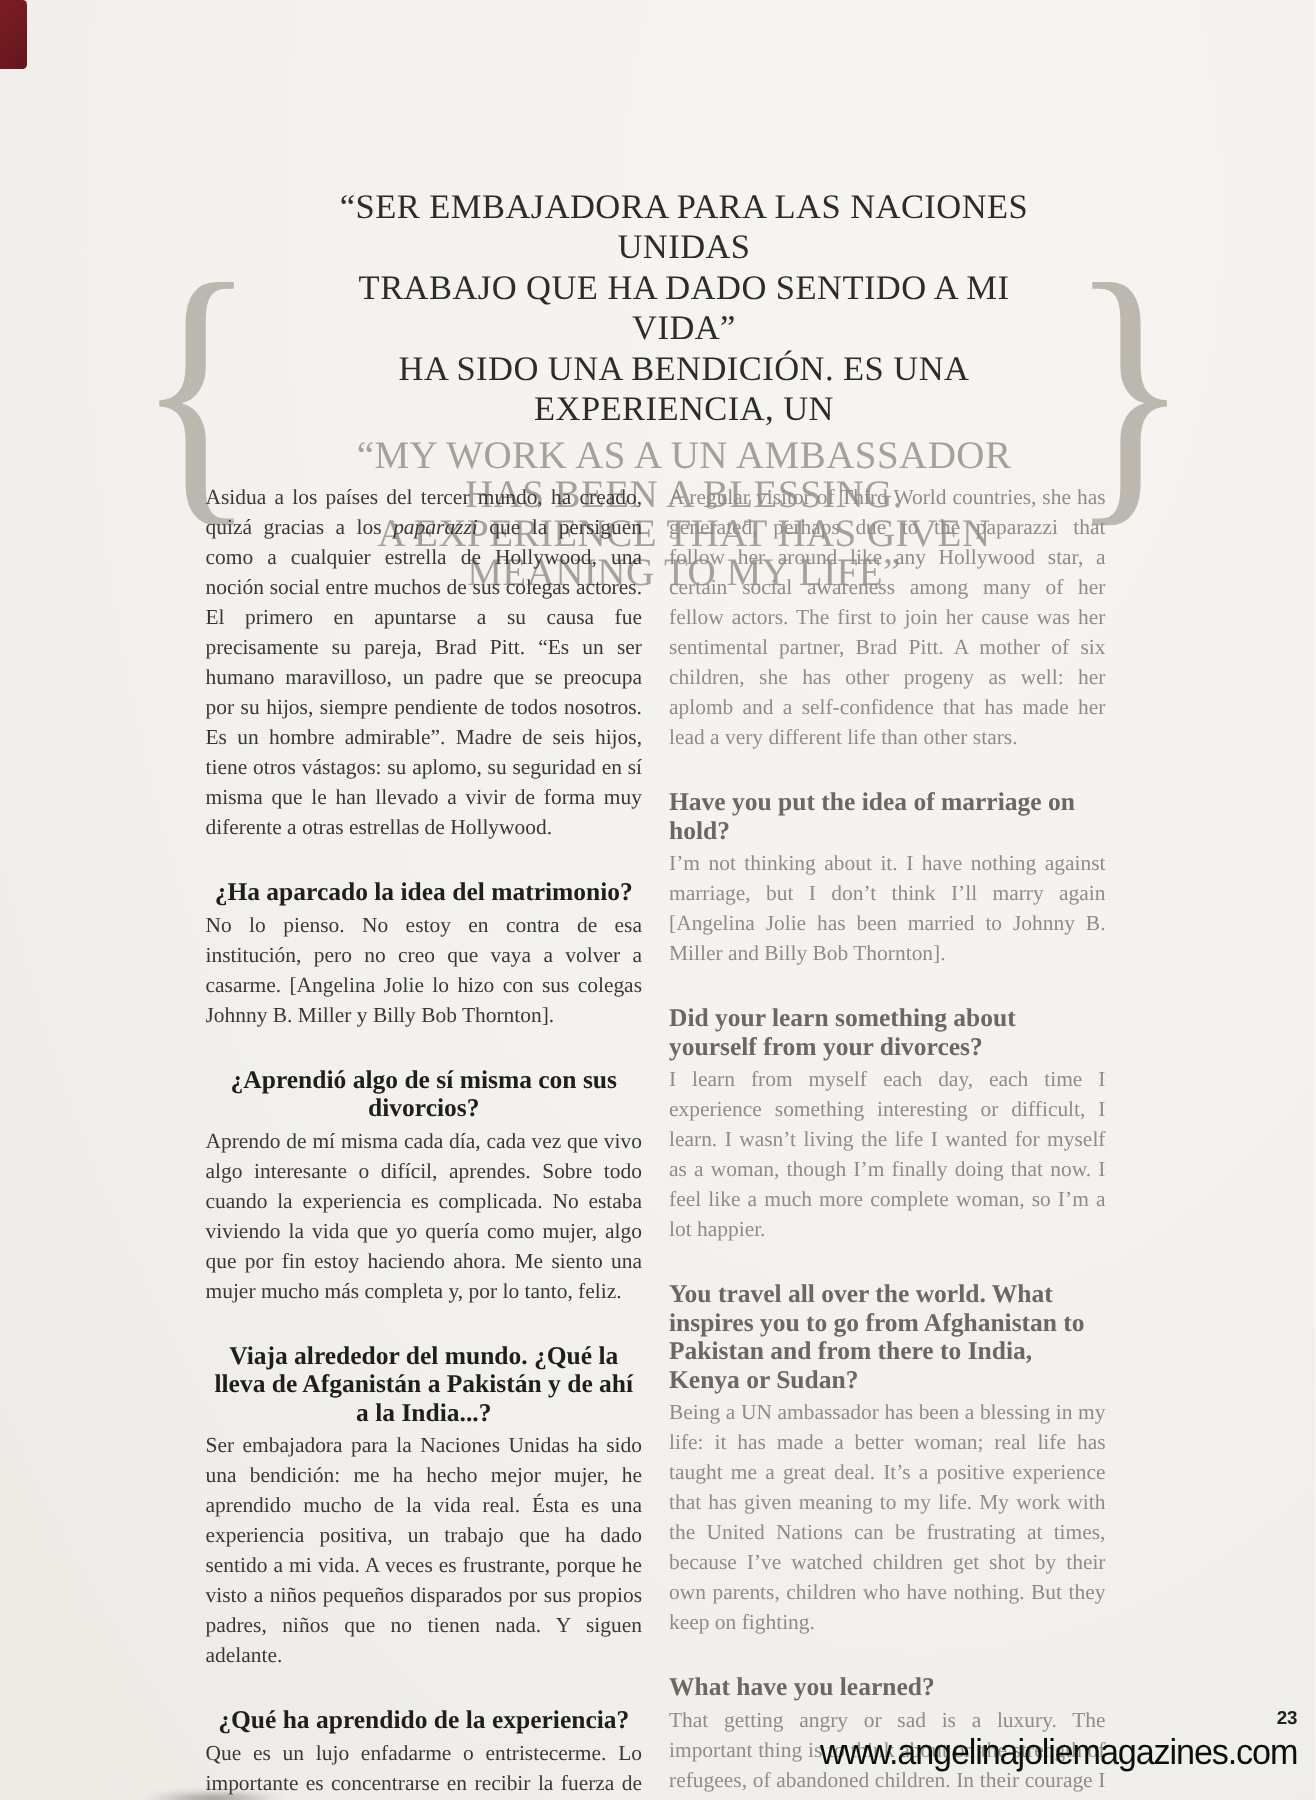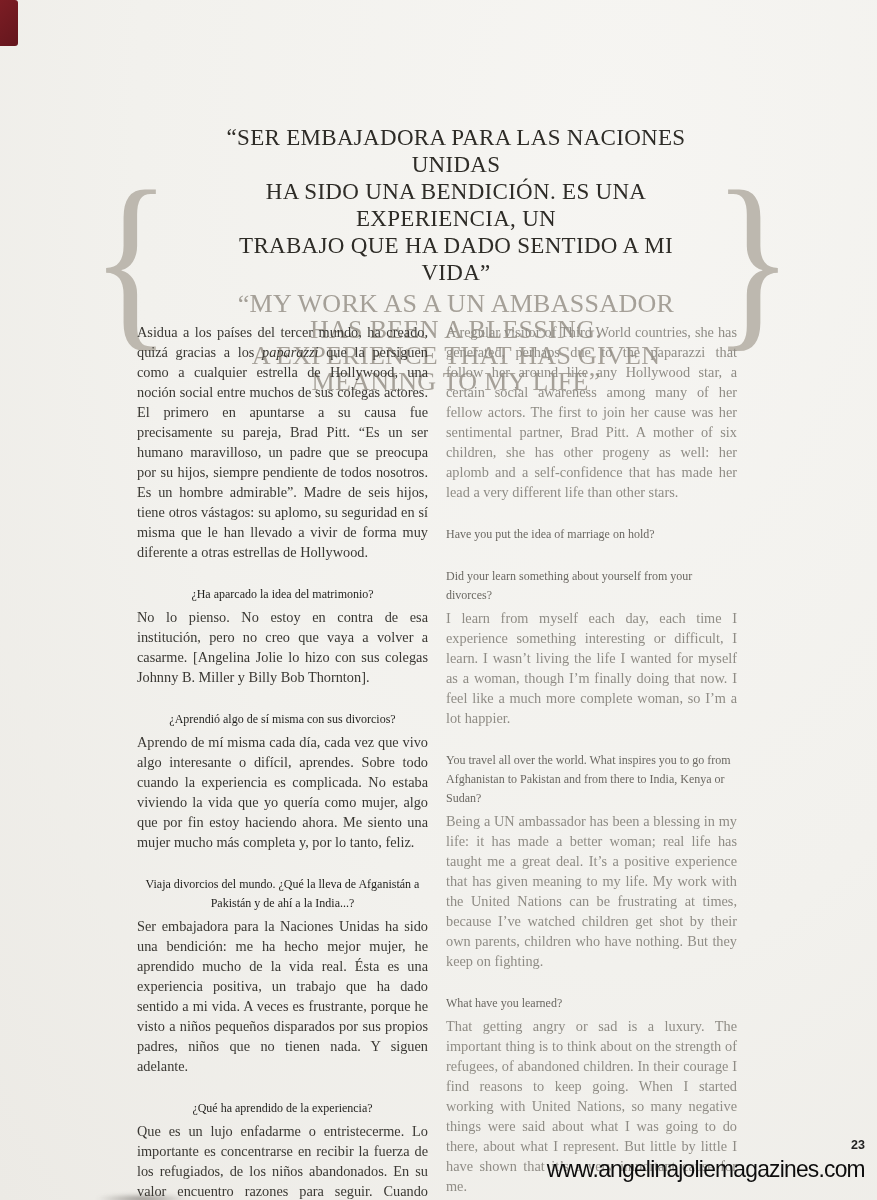--- a/index.html
+++ b/index.html
@@ -34,21 +34,21 @@
   .columns{
     position:absolute;left:137px;top:322px;width:601px;
     display:flex;gap:18px;
   }
   .col{
     width:291px;text-align:justify;
     font-size:14.3px;line-height:20px;
   }
   .col p{margin:0;}
   .col .q{
-    font-size:12px;line-height:19px;font-weight:normal;
+    font-size:17px;line-height:19px;font-weight:bold;
     margin:23px 0 3px 0;text-align:left;
   }
   .col-es{color:#3a3833;}
   .col-es .q{color:#1f1e1b;text-align:center;}
   .col-en{color:#8f8c85;}
   .col-en .q{color:#6b6862;}
   .col-es em{font-style:italic;}
   .page-num{
     position:absolute;right:12px;top:1138px;
     font-family:"Liberation Sans",sans-serif;
@@ -71,53 +71,54 @@
 
 <div class="page">
 
   <div class="corner-mark"></div>
 
   <section class="quote">
     <span class="brace">{</span>
     <div class="quote-text">
       <div class="quote-es">
         <div>“SER EMBAJADORA PARA LAS NACIONES UNIDAS</div>
+        <div>TRABAJO QUE HA DADO SENTIDO A MI VIDA”</div>
         <div>HA SIDO UNA BENDICIÓN. ES UNA EXPERIENCIA, UN</div>
-        <div>TRABAJO QUE HA DADO SENTIDO A MI VIDA”</div>
       </div>
       <div class="quote-en">
         <div>“MY WORK AS A UN AMBASSADOR HAS BEEN A BLESSING.</div>
         <div>A EXPERIENCE THAT HAS GIVEN MEANING TO MY LIFE”</div>
       </div>
     </div>
     <span class="brace">}</span>
   </section>
 
   <section class="columns">
 
     <article class="col col-es">
       <p class="intro"><span>Asidua a los países del tercer mundo, ha creado, quizá gracias a los </span><em>paparazzi</em><span> que la persiguen como a cualquier estrella de Hollywood, una noción social entre muchos de sus colegas actores. El primero en apuntarse a su causa fue precisamente su pareja, Brad Pitt. “Es un ser humano maravilloso, un padre que se preocupa por su hijos, siempre pendiente de todos nosotros. Es un hombre admirable”. Madre de seis hijos, tiene otros vástagos: su aplomo, su seguridad en sí misma que le han llevado a vivir de forma muy diferente a otras estrellas de Hollywood.</span></p>
 
       <p class="q">¿Ha aparcado la idea del matrimonio?</p>
       <p class="a">No lo pienso. No estoy en contra de esa institución, pero no creo que vaya a volver a casarme. [Angelina Jolie lo hizo con sus colegas Johnny B. Miller y Billy Bob Thornton].</p>
 
       <p class="q">¿Aprendió algo de sí misma con sus divorcios?</p>
       <p class="a">Aprendo de mí misma cada día, cada vez que vivo algo interesante o difícil, aprendes. Sobre todo cuando la experiencia es complicada. No estaba viviendo la vida que yo quería como mujer, algo que por fin estoy haciendo ahora. Me siento una mujer mucho más completa y, por lo tanto, feliz.</p>
 
-      <p class="q">Viaja divorcios del mundo. ¿Qué la lleva de Afganistán a Pakistán y de ahí a la India...?</p>
+      <p class="q">Viaja alrededor del mundo. ¿Qué la lleva de Afganistán a Pakistán y de ahí a la India...?</p>
       <p class="a">Ser embajadora para la Naciones Unidas ha sido una bendición: me ha hecho mejor mujer, he aprendido mucho de la vida real. Ésta es una experiencia positiva, un trabajo que ha dado sentido a mi vida. A veces es frustrante, porque he visto a niños pequeños disparados por sus propios padres, niños que no tienen nada. Y siguen adelante.</p>
 
       <p class="q">¿Qué ha aprendido de la experiencia?</p>
       <p class="a">Que es un lujo enfadarme o entristecerme. Lo importante es concentrarse en recibir la fuerza de los refugiados, de los niños abandonados. En su valor encuentro razones para seguir. Cuando empecé a trabajar con Naciones Unidas hubo demasiados comentarios negativos en cuanto a lo que yo iba a hacer allí,</p>
     </article>
 
     <article class="col col-en">
       <p class="intro">A regular visitor of Third World countries, she has generated, perhaps due to the paparazzi that follow her around like any Hollywood star, a certain social awareness among many of her fellow actors. The first to join her cause was her sentimental partner, Brad Pitt. A mother of six children, she has other progeny as well: her aplomb and a self-confidence that has made her lead a very different life than other stars.</p>
 
       <p class="q">Have you put the idea of marriage on hold?</p>
+      <p class="a">I’m not thinking about it. I have nothing against marriage, but I don’t think I’ll marry again [Angelina Jolie has been married to Johnny B. Miller and Billy Bob Thornton].</p>
 
       <p class="q">Did your learn something about yourself from your divorces?</p>
       <p class="a">I learn from myself each day, each time I experience something interesting or difficult, I learn. I wasn’t living the life I wanted for myself as a woman, though I’m finally doing that now. I feel like a much more complete woman, so I’m a lot happier.</p>
 
       <p class="q">You travel all over the world. What inspires you to go from Afghanistan to Pakistan and from there to India, Kenya or Sudan?</p>
       <p class="a">Being a UN ambassador has been a blessing in my life: it has made a better woman; real life has taught me a great deal. It’s a positive experience that has given meaning to my life. My work with the United Nations can be frustrating at times, because I’ve watched children get shot by their own parents, children who have nothing. But they keep on fighting.</p>
 
       <p class="q">What have you learned?</p>
       <p class="a">That getting angry or sad is a luxury. The important thing is to think about on the strength of refugees, of abandoned children. In their courage I find reasons to keep going. When I started working with United Nations, so many negative things were said about what I was going to do there, about what I represent. But little by little I have shown that it’s a very important cause for me.</p>
     </article>

